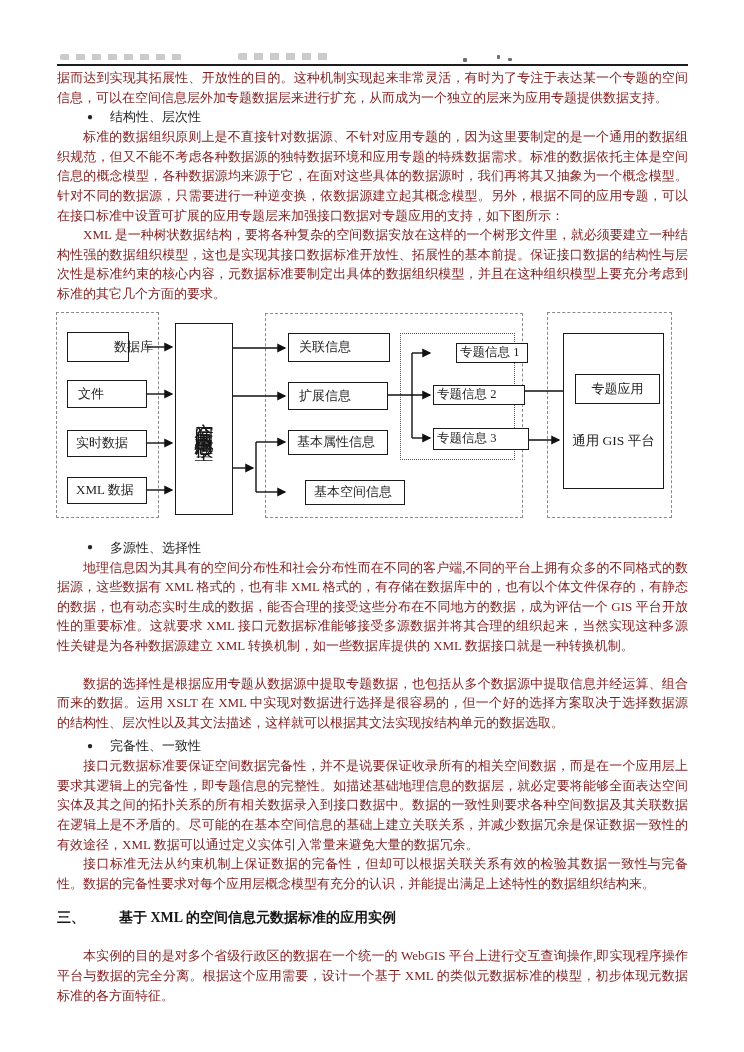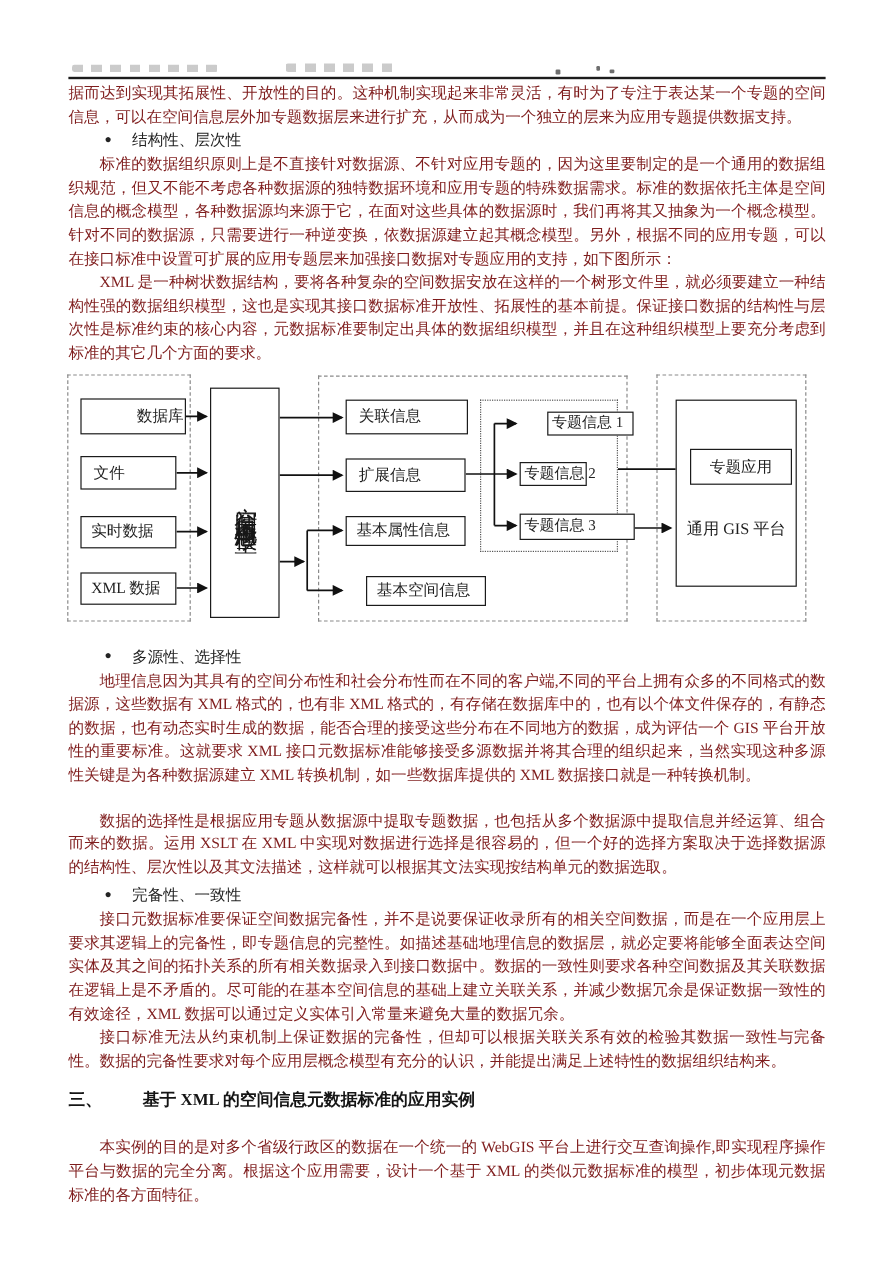--- a/index.html
+++ b/index.html
@@ -115,36 +115,36 @@
           <line x1="333" y1="87" x2="375" y2="87" marker-end="url(#arw)"></line>
           <line x1="357" y1="45" x2="357" y2="130"></line>
           <line x1="357" y1="45" x2="375" y2="45" marker-end="url(#arw)"></line>
           <line x1="357" y1="130" x2="375" y2="130" marker-end="url(#arw)"></line>
 
           <line x1="460" y1="83" x2="516" y2="83" marker-end="url(#arw)"></line>
           <line x1="468" y1="132" x2="504" y2="132" marker-end="url(#arw)"></line>
         </g>
       </svg>
 
-      <div class="node pl10" style="left:12px;top:24px;width:88px;height:30px;padding-left:46px;">数据库</div>
+      <div class="node pl10" style="left:12px;top:24px;width:62px;height:30px;padding-left:46px;">数据库</div>
       <div class="node pl10" style="left:12px;top:72px;width:80px;height:28px;">文件</div>
       <div class="node pl8" style="left:12px;top:122px;width:80px;height:27px;">实时数据</div>
       <div class="node pl8" style="left:12px;top:169px;width:80px;height:27px;">XML 数据</div>
 
       <div class="node model" style="left:120px;top:15px;width:58px;height:192px;">
         <span class="vtext">空间信息概念模型</span>
       </div>
 
       <div class="node pl10" style="left:233px;top:25px;width:102px;height:29px;">关联信息</div>
       <div class="node pl10" style="left:233px;top:74px;width:100px;height:28px;">扩展信息</div>
       <div class="node pl8" style="left:233px;top:122px;width:100px;height:25px;">基本属性信息</div>
       <div class="node pl8" style="left:233px;top:172px;width:100px;height:25px;margin-left:17px;">基本空间信息</div>
 
       <div class="node topic" style="left:401px;top:35px;width:72px;height:20px;">专题信息 1</div>
-      <div class="node topic" style="left:378px;top:77px;width:56px;height:20px;">专题信息 2</div>
+      <div class="node topic" style="left:378px;top:77px;width:92px;height:20px;">专题信息 2</div>
       <div class="node topic" style="left:378px;top:120px;width:96px;height:22px;">专题信息 3</div>
 
       <div class="rsolid" style="left:508px;top:25px;width:101px;height:156px;"></div>
       <div class="node app" style="left:520px;top:66px;width:85px;height:30px;">专题应用</div>
       <div class="platform-label" style="left:508px;top:124px;width:101px;">通用 GIS 平台</div>
     </div>
 
     <div class="bullet-line">
       <span class="bg">●</span>
       <span>多源性、选择性</span>

